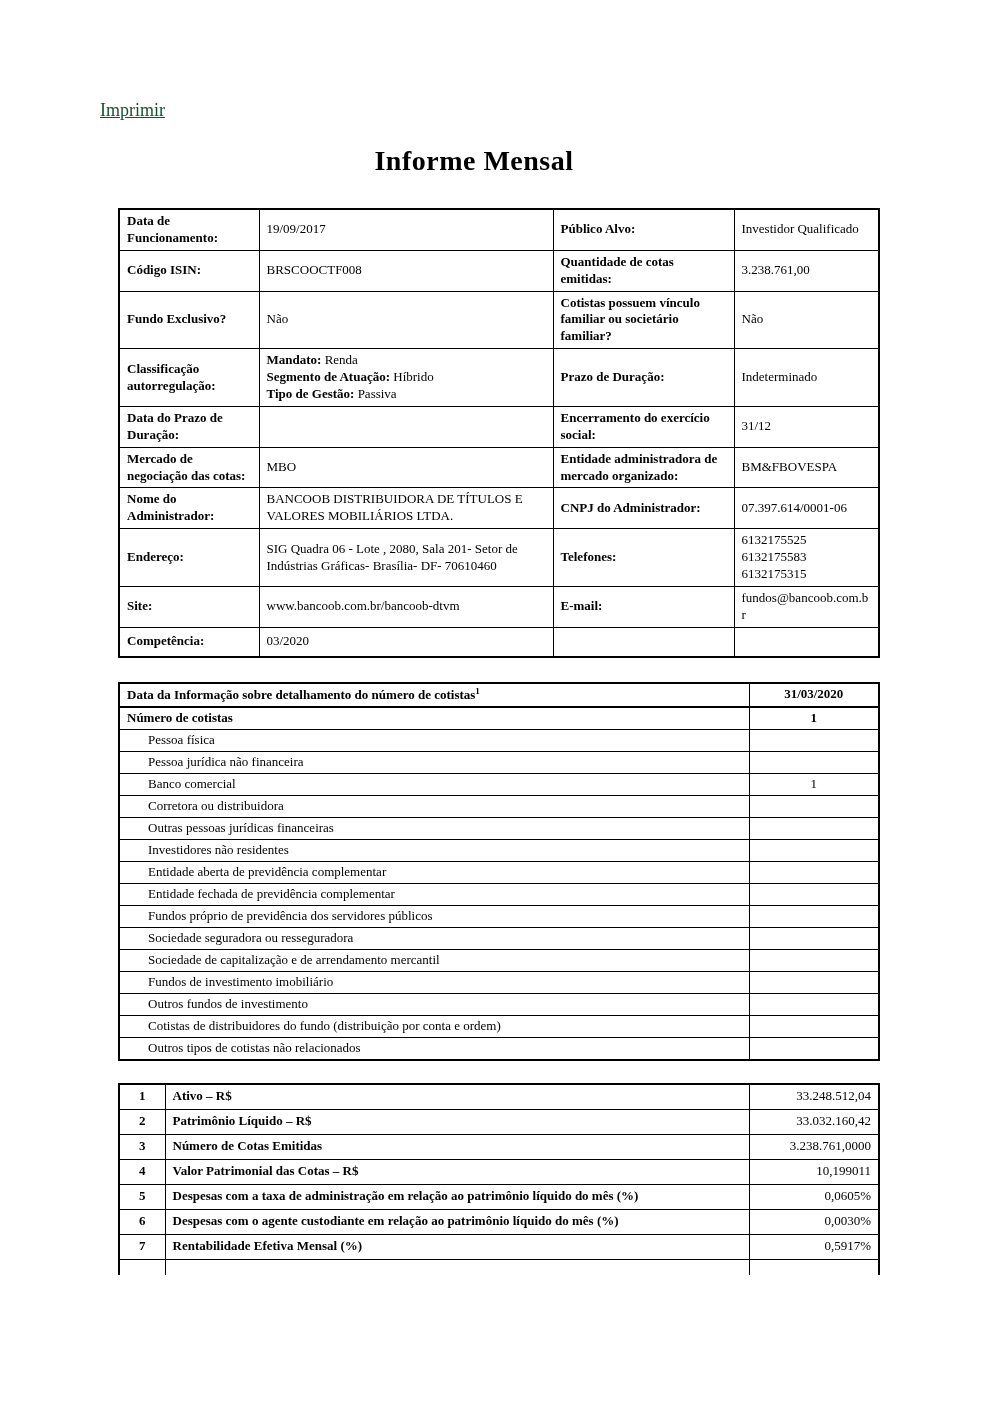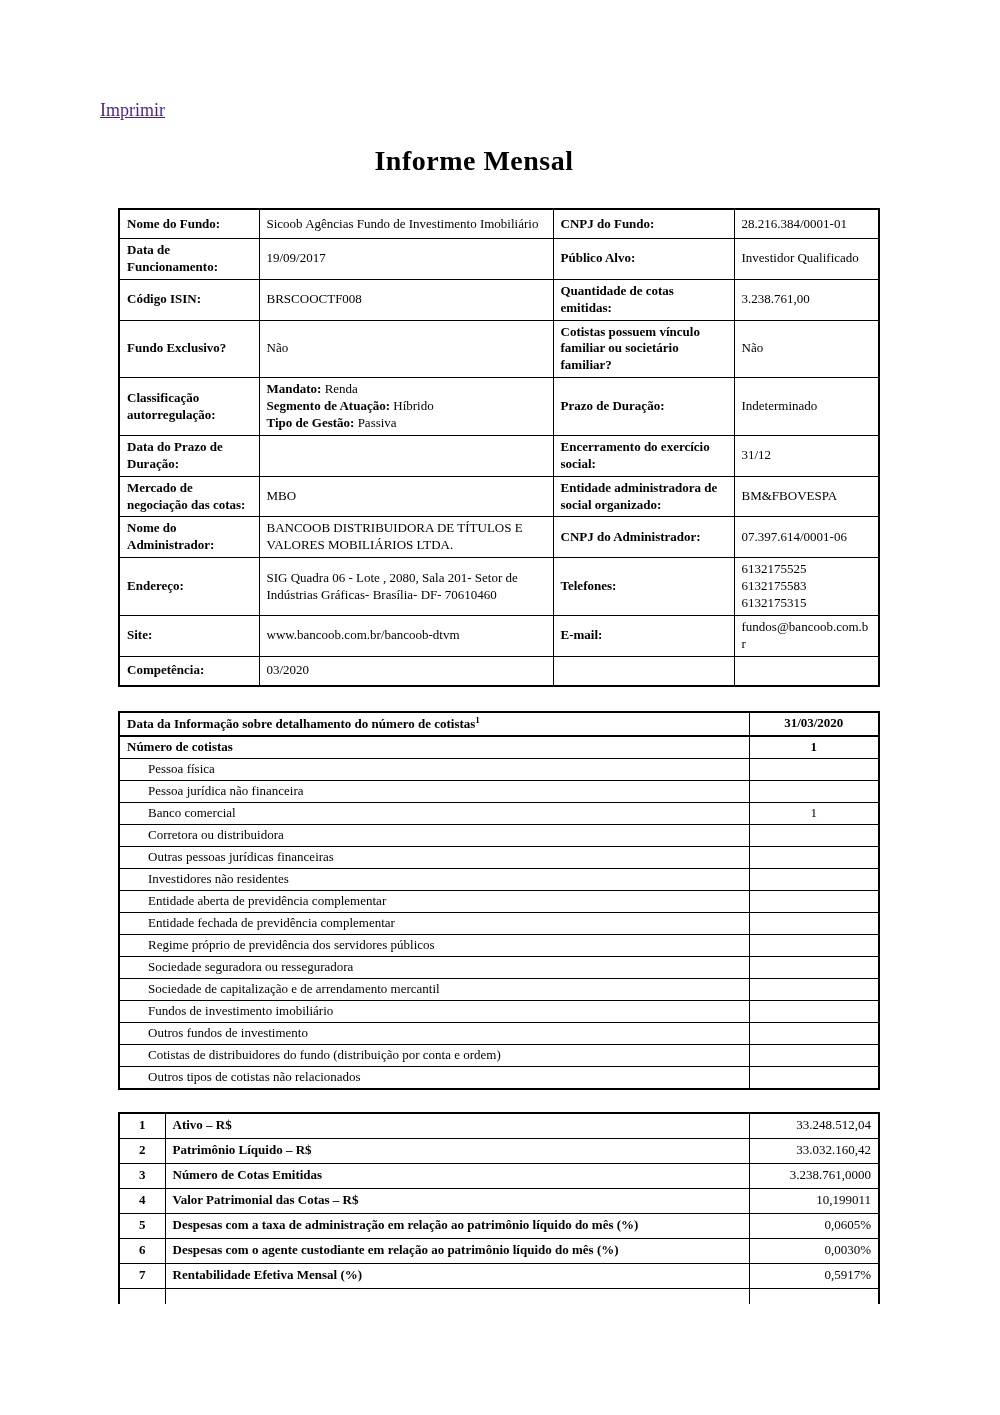--- a/index.html
+++ b/index.html
@@ -74,41 +74,35 @@
   table.indicators td.lbl { font-weight: bold; }
   table.indicators td.val { text-align: right; }
   table.indicators tr.partial td {
     height: 9px;
     border-bottom: none;
   }
 </style>
 </head>
 <body>
 
-<a class="print-link" style="color: #4c1d95; text-align: center;">Imprimir</a>
+<a class="print-link" style="color: #14532d; text-align: center;">Imprimir</a>
 
 <h1 class="page-title">Informe Mensal</h1>
 
 <div class="content">
 
   <table class="tbl fund">
     <colgroup>
       <col style="width:140px">
         <col style="width:294px">
       <col style="width:181px">
         <col style="width:145px">
     </colgroup>
     <tbody id="fund-body">
         <tr>
-          <td class="lbl">Nome do Fundo:</td>
-          <td class="val">Sicoob Agências Fundo de Investimento Imobiliário</td>
-          <td class="lbl">CNPJ do Fundo:</td>
-          <td class="val">28.216.384/0001-01</td>
-        </tr>
-        <tr>
           <td class="lbl">Data de Funcionamento:</td>
           <td class="val">19/09/2017</td>
           <td class="lbl">Público Alvo:</td>
           <td class="val">Investidor Qualificado</td>
         </tr>
         <tr>
           <td class="lbl">Código ISIN:</td>
           <td class="val">BRSCOOCTF008</td>
           <td class="lbl">Quantidade de cotas emitidas:</td>
           <td class="val">3.238.761,00</td>
@@ -127,21 +121,21 @@
         </tr>
         <tr>
           <td class="lbl">Data do Prazo de Duração:</td>
           <td class="val"></td>
           <td class="lbl">Encerramento do exercício social:</td>
           <td class="val">31/12</td>
         </tr>
         <tr>
           <td class="lbl">Mercado de negociação das cotas:</td>
           <td class="val">MBO</td>
-          <td class="lbl">Entidade administradora de social organizado:</td>
+          <td class="lbl">Entidade administradora de mercado organizado:</td>
           <td class="val">BM&amp;FBOVESPA</td>
         </tr>
         <tr>
           <td class="lbl">Nome do Administrador:</td>
           <td class="val">BANCOOB DISTRIBUIDORA DE TÍTULOS E VALORES MOBILIÁRIOS LTDA.</td>
           <td class="lbl">CNPJ do Administrador:</td>
           <td class="val">07.397.614/0001-06</td>
         </tr>
         <tr>
           <td class="lbl">Endereço:</td>
@@ -204,21 +198,21 @@
         </tr>
         <tr>
           <td class="cat">Entidade aberta de previdência complementar</td>
           <td class="num"></td>
         </tr>
         <tr>
           <td class="cat">Entidade fechada de previdência complementar</td>
           <td class="num"></td>
         </tr>
         <tr>
-          <td class="cat">Regime próprio de previdência dos servidores públicos</td>
+          <td class="cat">Fundos próprio de previdência dos servidores públicos</td>
           <td class="num"></td>
         </tr>
         <tr>
           <td class="cat">Sociedade seguradora ou resseguradora</td>
           <td class="num"></td>
         </tr>
         <tr>
           <td class="cat">Sociedade de capitalização e de arrendamento mercantil</td>
           <td class="num"></td>
         </tr>

